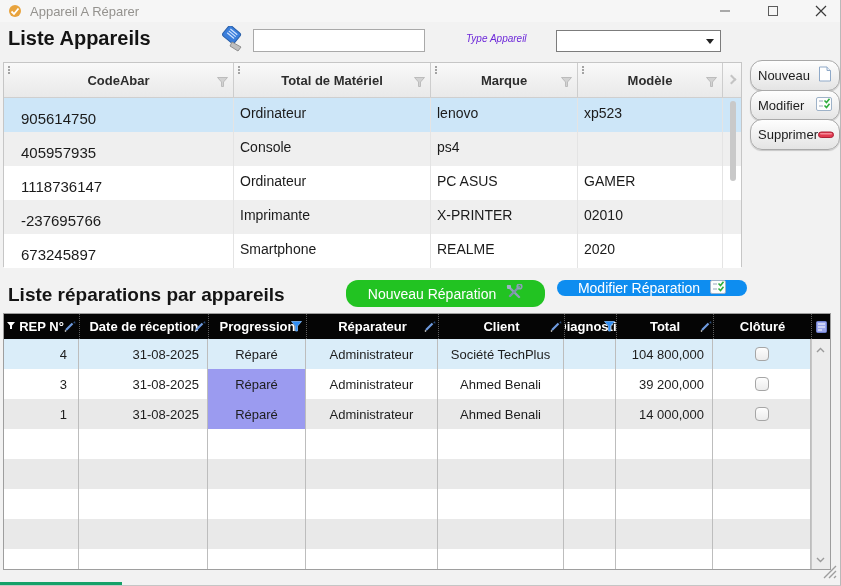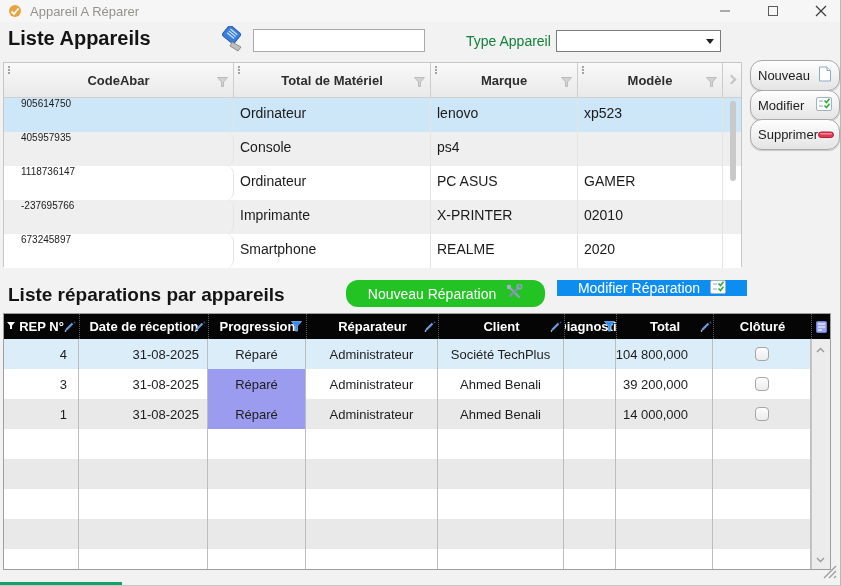--- a/index.html
+++ b/index.html
@@ -19,21 +19,21 @@
   .win-min{ right:98px; } .win-max{ right:50px; } .win-close{ right:2px; }
 
   
   .h1{ position:absolute; left:8px; top:27px; font-size:20px; font-weight:bold; color:#141414; }
   .scan-icon{ position:absolute; left:219px; top:26px; }
   .search-input{
     position:absolute; left:253px; top:29px; width:172px; height:23px;
     border:1px solid #a9a9a9; background:#fff; font-size:13px; padding:0 5px;
     font-family:"Liberation Sans", sans-serif;
   }
-  .type-label{ position:absolute; left:466px; top:33px; font-size:14px; color:#15803d; }
+  .type-label{ position:absolute; left:466px; top:33px; font-size:10px; color:#6d28d9;font-style:italic; }
   .combo{
     position:absolute; left:556px; top:30px; width:165px; height:22px;
     background:#fff; border:1px solid #7c7c7c;
   }
   .combo .arrow{
     position:absolute; right:6px; top:8px; width:0; height:0;
     border-left:4px solid transparent; border-right:4px solid transparent; border-top:5px solid #222;
   }
 
   
@@ -52,21 +52,21 @@
   .t1-th:last-child{ border-right:none; }
   .grip-dots{ position:absolute; left:4px; top:3px; height:8px; width:0; border-left:2px dotted #a3a3a3; }
   .t1-funnel{ position:absolute; right:5px; top:12px; }
   .t1-row{ display:grid; grid-template-columns:230px 197px 147px 145px 1fr; height:34px; background:#fff; }
   .t1-row.sel{ background:#cde6f8; }
   .t1-row.alt{ background:#efefef; }
   .t1c{
     border-right:1px solid #e4e4e4; font-size:14px; color:#1b1b1b;
     padding:7px 4px 0 6px; overflow:hidden; white-space:nowrap;
   }
-  .t1c.code{ font-size:10px; padding:0 4px 0 17px;border-radius:8px; }
+  .t1c.code{ font-size:15px; padding:12px 4px 0 17px; }
   .t1c:last-child{ border-right:none; }
   .t1-scrollthumb{ position:absolute; right:5px; top:38px; width:6px; height:80px; background:#c9c9c9; border-radius:3px; }
   .t1-chevron{ position:absolute; right:6px; top:13px; width:7px; height:7px;
     border-top:2px solid #c4c4c4; border-right:2px solid #c4c4c4; transform:rotate(45deg); }
 
   
   .side-btn{
     position:absolute; left:750px; width:90px; height:31px;
     border:1px solid #a9a9a9; border-radius:12px;
     background:linear-gradient(#fefefe,#e4e4e4);
@@ -77,21 +77,21 @@
   .btn-nouveau{ top:60px; } .btn-modifier{ top:90px; } .btn-supprimer{ top:119px; }
 
   
   .h2{ position:absolute; left:8px; top:284px; font-size:19px; font-weight:bold; color:#141414; }
   .btn-new-rep{
     position:absolute; left:346px; top:280px; width:199px; height:27px; border-radius:12px;
     background:#22c322; color:#fff; font-size:14px;
     display:flex; align-items:center; justify-content:center; gap:10px;
   }
   .btn-mod-rep{
-    position:absolute; left:557px; top:280px; width:190px; height:16px; border-radius:0;
+    position:absolute; left:557px; top:280px; width:190px; height:16px; border-radius:12px;
     background:#0e8df0; color:#fff; font-size:14px;
     display:flex; align-items:center; justify-content:center; gap:10px;
   }
 
   
   .table2{
     position:absolute; left:3px; top:313px; width:828px; height:257px;
     background:#fff; border:1px solid #9e9e9e; overflow:hidden;
   }
   .t2-head{
@@ -108,21 +108,21 @@
     display:grid; grid-template-columns:75px 129px 98px 132px 126px 52px 97px 98px; height:30px; background:#fff;
   }
   .t2-row.sel{ background:#daedf9; }
   .t2-row.alt{ background:#e9e9e9; }
   .t2c{
     border-right:1px solid #bdbdbd; font-size:13px; color:#1d1d1d;
     display:flex; align-items:center; justify-content:center; overflow:hidden; white-space:nowrap;
   }
   .t2c.num{ justify-content:flex-end; padding-right:11px; }
   .t2c.date{ justify-content:flex-end; padding-right:8px; }
-  .t2c.total{ justify-content:flex-end; padding-right:24px; }
+  .t2c.total{ justify-content:flex-end; padding-right:8px; }
   .t2c.purple{ background:#9b9bf0; }
   .checkbox{
     width:14px; height:14px; border:1px solid #a6a6a6; border-radius:4px;
     background:linear-gradient(#fdfdfd,#ececec);
   }
   .t2-scrollbar{
     position:absolute; right:0; top:25px; width:19px; height:232px;
     background:#ececec; border-left:1px solid #c6c6c6;
   }
   .sb-arrow{ position:absolute; left:4px; width:9px; height:9px; }

